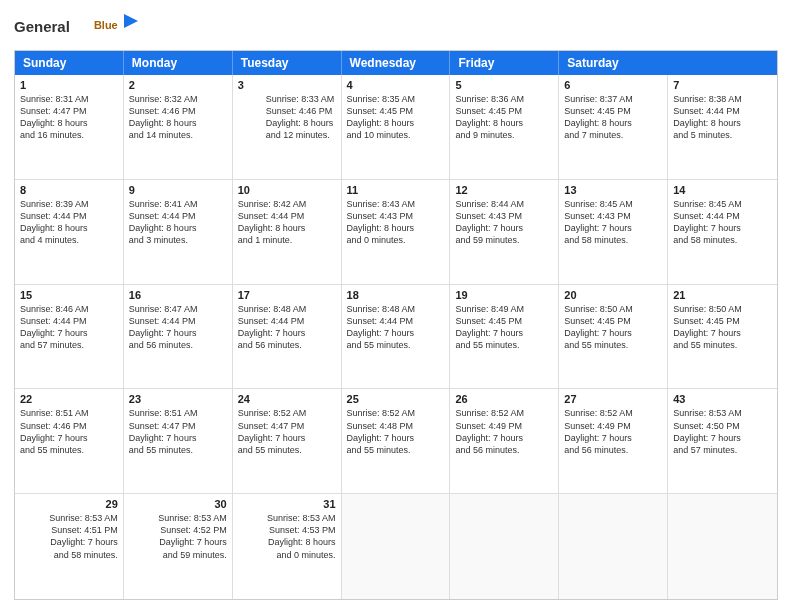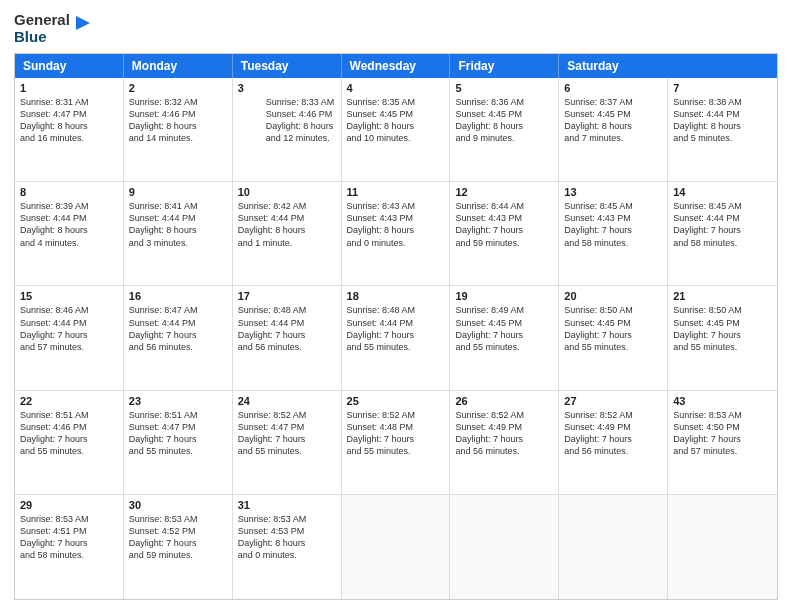--- a/index.html
+++ b/index.html
@@ -62,21 +62,21 @@
     .cal-body {
       display: grid;
       grid-template-rows: repeat(6, 1fr);
       flex: 1;
     }
     .cal-row {
       display: grid;
       grid-template-columns: repeat(7, 1fr);
       border-bottom: 1px solid #ddd;
     }
-    .cal-row:last-child { border-bottom: none; }
+    .cal-row:last-child { border-bottom: none; text-align: right; }
     .cal-cell {
       border-right: 1px solid #ddd;
       padding: 4px 5px;
       font-size: 9.5px;
       color: #333;
       vertical-align: top;
       background: #fff;
     }
     .cal-cell:last-child { border-right: none; }
     .cal-cell.empty { background: #f9f9f9; }
@@ -93,23 +93,23 @@
       line-height: 1.35;
     }
   </style>
 </head>
 <body>
 
 <div class="page">
   <div class="header">
     <div class="logo">
   <div style="display:flex;align-items:center;">
-    <div style="display:flex;flex-direction:column;line-height:1.1;">
+    <div style="display:flex;flex-direction:row;line-height:1.1;gap:24px;">
       <span style="font-size:15px;font-weight:bold;color:#333;">General</span>
-      <span style="font-size:15px;font-weight:bold;color:#0c4a6e;">Blue</span>
+      <span style="font-size:11px;font-weight:bold;color:#a16207;">Blue</span>
     </div>
     <svg width="22" height="22" viewBox="0 0 22 22" style="margin-left:2px;margin-bottom:8px;">
       <polygon points="4,2 18,9 4,16" fill="#1a73e8"></polygon>
     </svg>
   </div>
       </div>
     <div class="title-area">
       <div class="month-title"></div>
       <div class="location"></div>
     </div>

